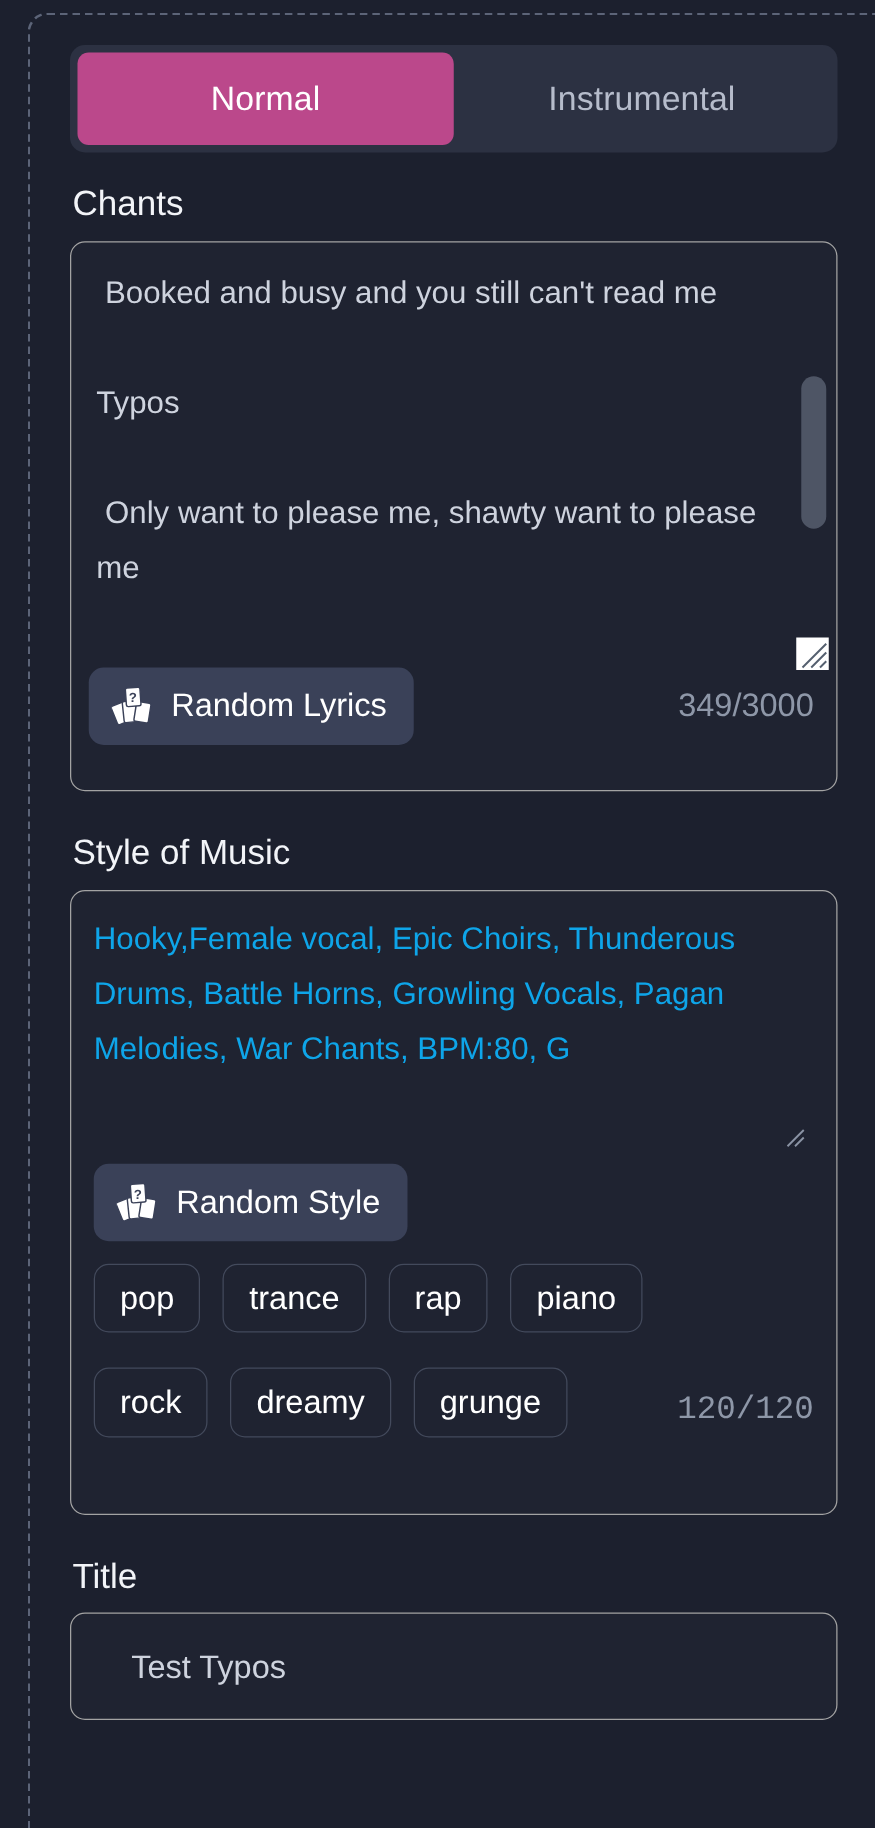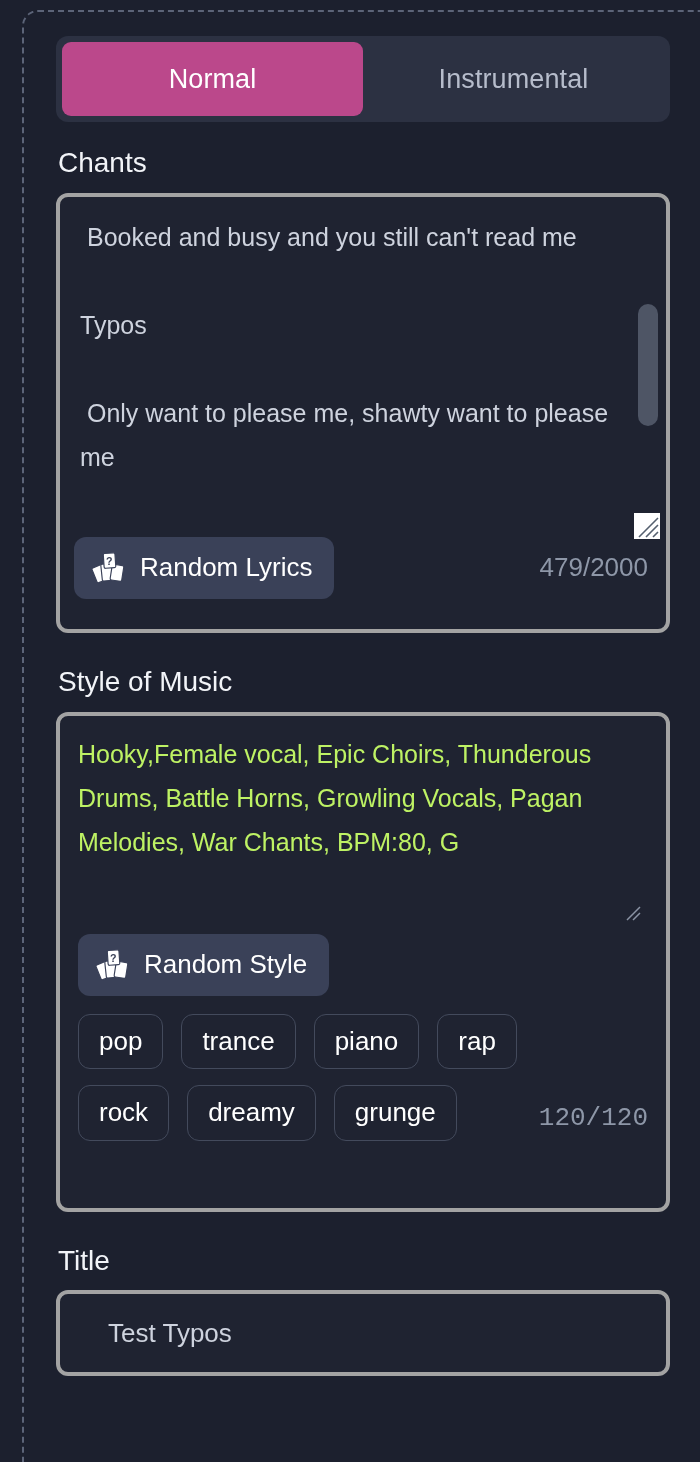--- a/index.html
+++ b/index.html
@@ -72,21 +72,21 @@
   
   .section-label {
     font-size: 28px;
     color: #f2f4f8;
     margin: 0 0 14px 2px;
     line-height: 1.1;
   }
 
   
   .card {
-    border: 4px solid #a3a3a3;
+    border: 1px solid #a3a3a3;
     border-radius: 12px;
     background: #1f2331;
     box-sizing: border-box;
     position: relative;
   }
 
   
   .lyrics-card { width: 614px; height: 440px; padding: 12px 14px 0 14px; margin-bottom: 34px; }
 
   .textarea-wrap { position: relative; }
@@ -160,37 +160,37 @@
     font-size: 26px;
     color: #8e97a8;
     padding-right: 4px;
   }
 
   
   .style-card { width: 614px; height: 500px; padding: 16px 18px 0 18px; margin-bottom: 34px; }
   .style-text {
     font-size: 25px;
     line-height: 44px;
-    color: #bef264;
+    color: #0ea5e9;
     white-space: pre-wrap;
     width: 576px;
     height: 196px;
     overflow: hidden;
     outline: none;
   }
 
   .tag-area {
     display: flex;
     align-items: flex-end;
     justify-content: space-between;
   }
   .tags {
     display: flex;
     flex-wrap: wrap;
-    gap: 16px 18px;
+    gap: 28px 18px;
     max-width: 470px;
   }
   .tag {
     border: 1px solid #434a5c;
     border-radius: 12px;
     padding: 12px 20px;
     font-size: 26px;
     color: #ffffff;
     background: transparent;
     cursor: pointer;
@@ -262,21 +262,21 @@
           <g fill="#ffffff" stroke="#3a4158" stroke-width="1.1">
             <rect x="2" y="14" width="10" height="15" rx="1.4" transform="rotate(-22 7 21.5)"></rect>
             <rect x="9" y="12" width="10" height="16" rx="1.4" transform="rotate(-6 14 20)"></rect>
             <rect x="18" y="13" width="11" height="15" rx="1.4" transform="rotate(9 23.5 20.5)"></rect>
             <rect x="11" y="2" width="11" height="14" rx="1.4" transform="rotate(-4 16.5 9)"></rect>
           </g>
           <text x="16.3" y="13" font-family="Liberation Sans, sans-serif" font-size="10" font-weight="bold" fill="#3a4158" text-anchor="middle">?</text>
         </svg>
         <span>Random Lyrics</span>
       </button>
-      <span class="counter">479/2000</span>
+      <span class="counter">349/3000</span>
     </div>
   </div>
 
   <div class="section-label">Style of Music</div>
 
   <div class="card style-card">
     <div class="textarea-wrap">
       <div class="style-text" contenteditable="true" spellcheck="false" style="">Hooky,Female vocal, Epic Choirs, Thunderous Drums, Battle Horns, Growling Vocals, Pagan Melodies, War Chants, BPM:80, G</div>
       <div class="resize-grip grip-style">
         <svg width="20" height="20" viewBox="0 0 20 20" aria-hidden="true">
@@ -297,22 +297,22 @@
           <text x="16.3" y="13" font-family="Liberation Sans, sans-serif" font-size="10" font-weight="bold" fill="#3a4158" text-anchor="middle">?</text>
         </svg>
         <span>Random Style</span>
       </button>
     </div>
 
     <div class="tag-area" style="margin-top:18px;">
       <div class="tags">
         <button class="tag">pop</button>
         <button class="tag">trance</button>
+        <button class="tag">rap</button>
         <button class="tag">piano</button>
-        <button class="tag">rap</button>
         <button class="tag">rock</button>
         <button class="tag">dreamy</button>
         <button class="tag">grunge</button>
       </div>
       <span class="tag-counter">120/120</span>
     </div>
   </div>
 
   <div class="section-label">Title</div>
 

